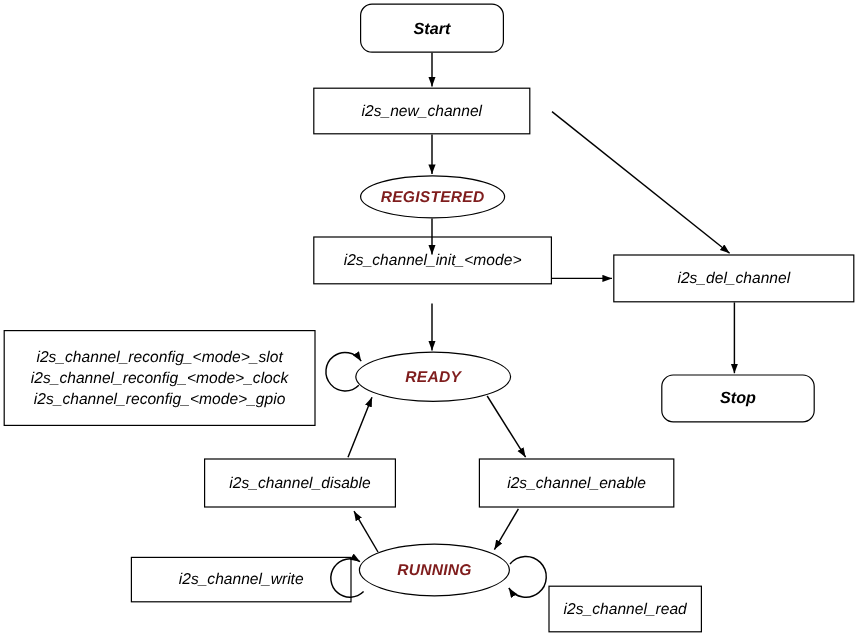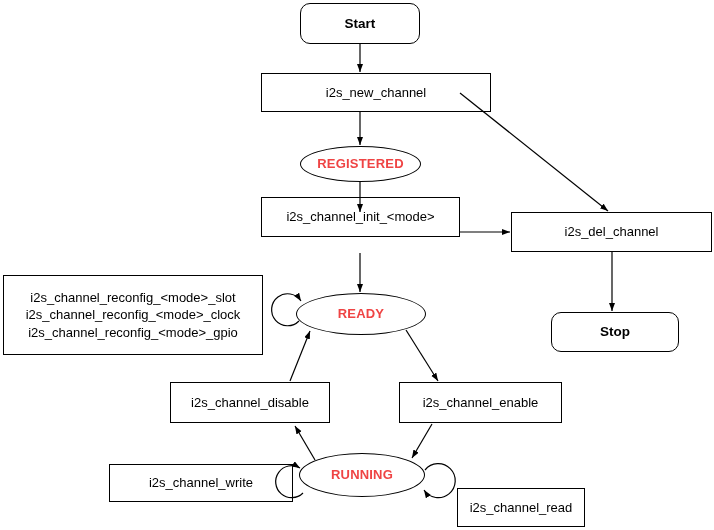--- a/index.html
+++ b/index.html
@@ -1,27 +1,27 @@
 <!DOCTYPE html>
 <html><head>
 <meta charset="utf-8">
 <style>
   html,body{margin:0;padding:0;background:#ffffff;}
   .stage{
     position:relative;width:714px;height:530px;background:#ffffff;
-    font-family:"Liberation Sans", sans-serif;color:#000;overflow:hidden;
+    font-family:"Liberation Sans", sans-serif;color:#000;overflow:hidden;font-style:italic;
   }
   .node{
     position:absolute;background:#ffffff;border:1.3px solid #000;
     display:flex;align-items:center;justify-content:center;text-align:center;
     font-size:13px;line-height:16px;box-sizing:border-box;
   }
   .rounded{border-radius:10px;font-weight:bold;font-size:13.5px;}
   .state{
-    border-radius:50%;font-weight:bold;color:#ef4444;font-size:13px;
+    border-radius:50%;font-weight:bold;color:#7f1d1d;font-size:13px;
     letter-spacing:0.2px;
   }
   .multiline{flex-direction:column;justify-content:center;font-size:13px;line-height:17.5px;}
   .edges{position:absolute;left:0;top:0;pointer-events:none;z-index:5;}
   .edge{stroke:#000;stroke-width:1.2;fill:none;}
 </style>
 </head>
 <body>
 
 <div class="stage">
@@ -45,21 +45,21 @@
     <path class="edge" d="M315,460 L295,426" marker-end="url(#arw)"></path>
     <path class="edge" d="M290,381 L310,331" marker-end="url(#arw)"></path>
     <path class="edge" d="M303,493 A16,16 0 1 1 300,468" marker-end="url(#arw)"></path>
     <path class="edge" d="M425,470 A17,17 0 1 1 424,490" marker-end="url(#arw)"></path>
   </svg>
 
   <div class="node rounded" style="left:300px;top:3px;width:120px;height:41px">
     <span>Start</span>
   </div>
 
-  <div class="node" style="left:261px;top:73px;width:230px;height:39px">
+  <div class="node" style="left:261px;top:73px;width:181px;height:39px">
     <span>i2s_new_channel</span>
   </div>
 
   <div class="node state" style="left:300px;top:146px;width:121px;height:36px">
     <span>REGISTERED</span>
   </div>
 
   <div class="node" style="left:261px;top:197px;width:199px;height:40px">
     <span>i2s_channel_init_&lt;mode&gt;</span>
   </div>

